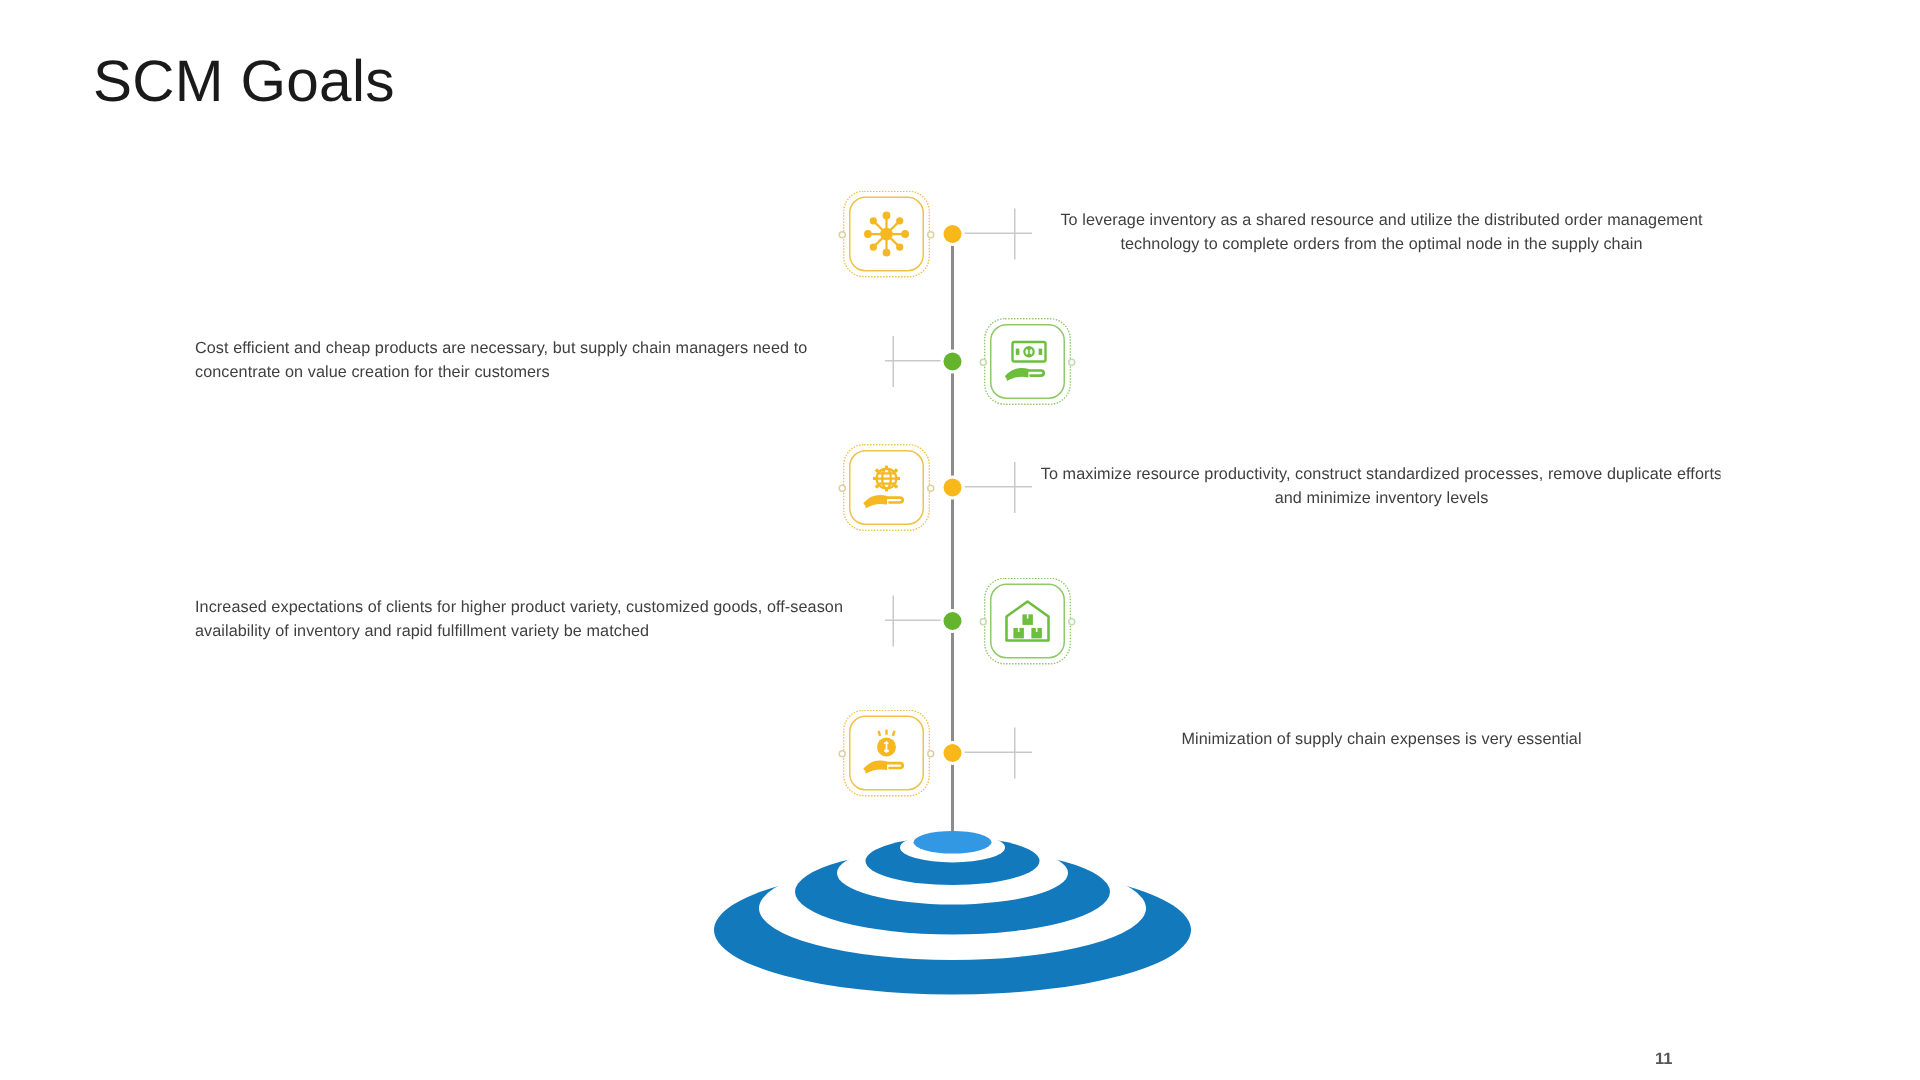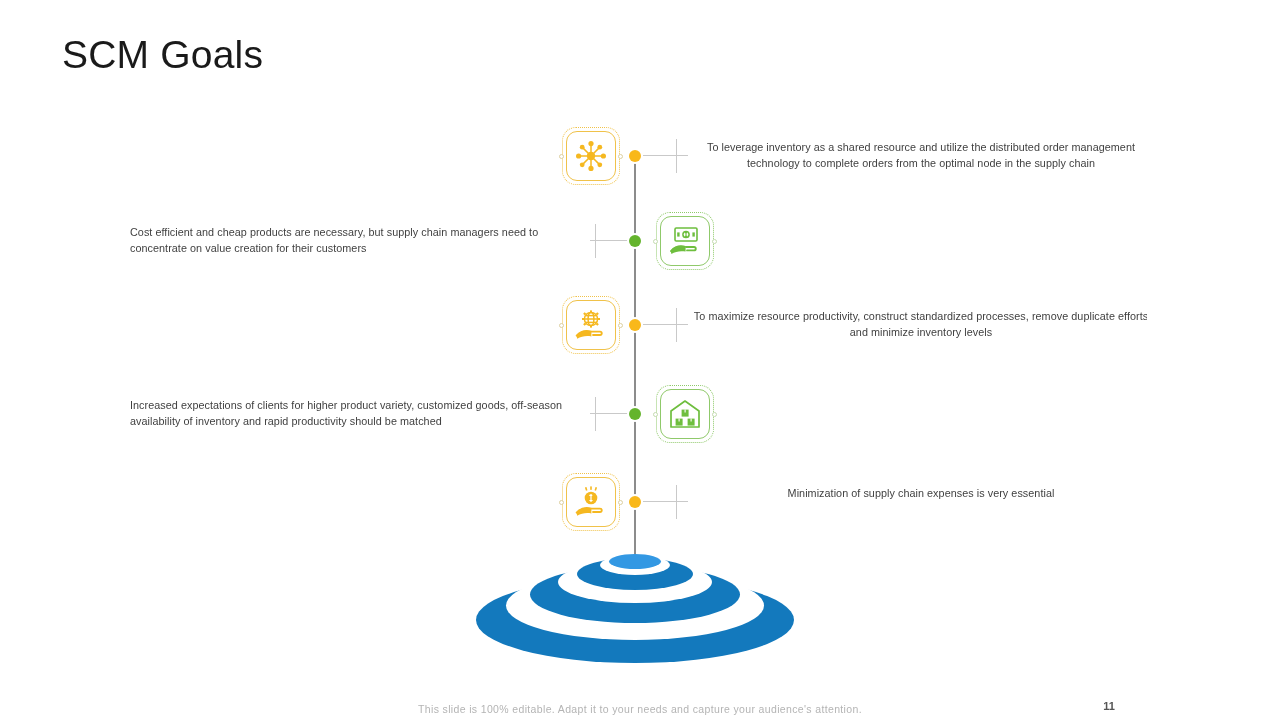--- a/index.html
+++ b/index.html
@@ -315,21 +315,21 @@
           <g stroke="#ffffff" stroke-width="1.1">
             <line x1="18.1" y1="12.6" x2="18.1" y2="15.4"></line>
             <line x1="12.1" y1="21.6" x2="12.1" y2="24.4"></line>
             <line x1="24.1" y1="21.6" x2="24.1" y2="24.4"></line>
           </g>
         </svg>
       </div>
       <span class="nub l"></span>
       <span class="nub r"></span>
     </div>
-    <div class="item-text">Increased expectations of clients for higher product variety,  customized goods, off-season availability of inventory  and rapid productivity should be matched</div>
+    <div class="item-text">Increased expectations of clients for higher product variety,  customized goods, off-season availability of inventory  and rapid fulfillment variety be matched</div>
   </div>
 
   <div class="row right" style="top:502px;">
     <div class="connector"></div>
     <div class="tick"></div>
     <div class="node-dot yellow"></div>
     <div class="icon-box yellow">
       <div class="outer"></div>
       <div class="inner">
         <svg width="36" height="34" viewBox="0 0 36 34">
@@ -353,16 +353,15 @@
   <div id="target">
     <div class="ring r1"></div>
     <div class="ring r2"></div>
     <div class="ring r3"></div>
     <div class="ring r4"></div>
     <div class="ring r5"></div>
     <div class="ring r6"></div>
     <div class="ring r7"></div>
   </div>
 
-  <div id="footer-note">This slide is 100% editable. Adapt it to your needs and capture your audience's attention.</div>
   <div id="page-number">11</div>
 
 </div>
 
 </body></html>

